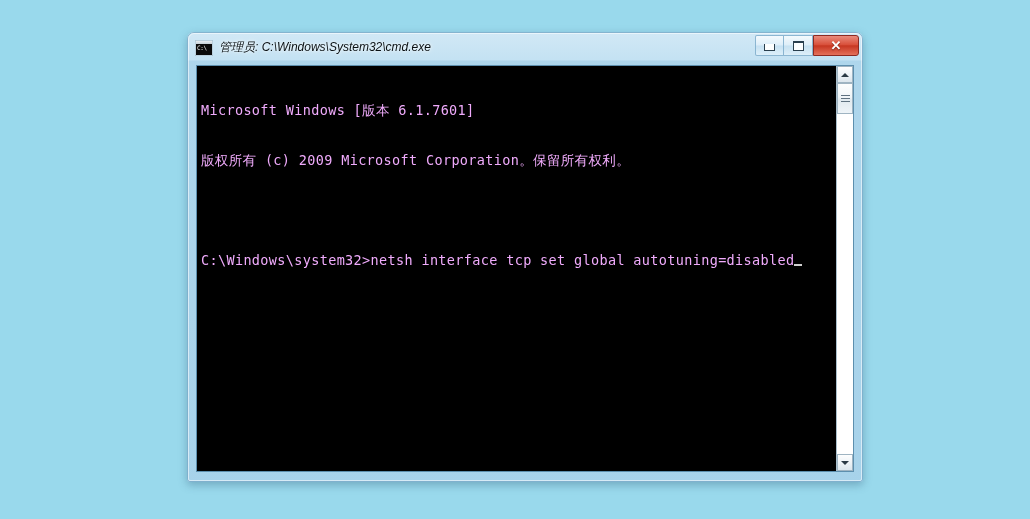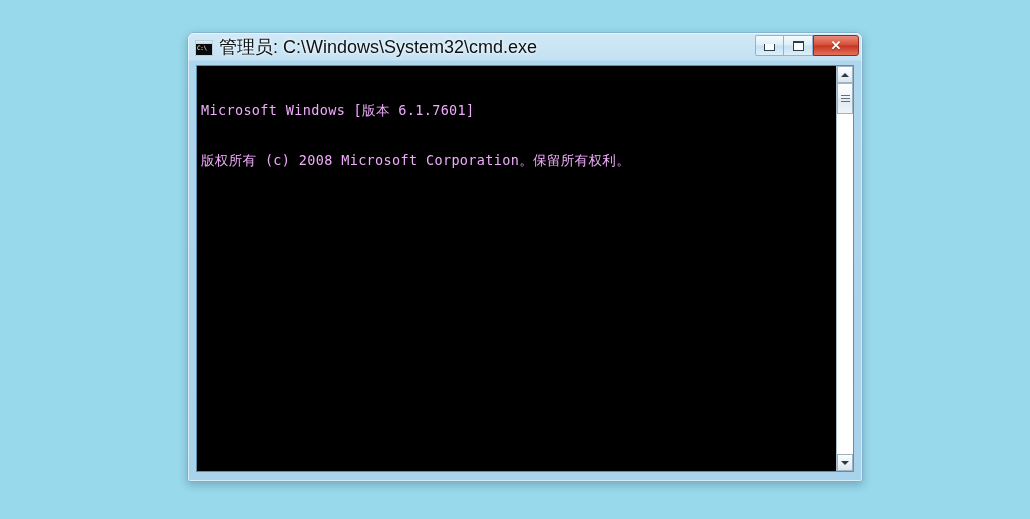--- a/index.html
+++ b/index.html
@@ -94,24 +94,25 @@
     top: 3px;
     font-family: "DejaVu Sans Mono", monospace;
     font-size: 6px;
     line-height: 8px;
     color: #f2f2f2;
     letter-spacing: -0.4px;
     white-space: nowrap;
   }
   #titlebar-text {
     font-family: "Liberation Sans", sans-serif;
-    font-size: 18px;
+    font-size: 12px;
     color: #0b1114;
     white-space: nowrap;
     text-shadow: 0 0 3px rgba(255,255,255,0.9), 0 0 6px rgba(255,255,255,0.7);
+    font-style: italic;
   }
 
   
   #window-controls {
     position: absolute;
     right: 4px;
     top: 3px;
     display: flex;
     height: 21px;
     align-items: stretch;
@@ -292,22 +293,23 @@
       </div>
       <div class="winbtn" id="btn-close">
         <span class="glyph-close">✕</span>
       </div>
     </div>
 
     <div id="console-area">
 
       <div id="console-text">
         <div class="console-line">Microsoft Windows [版本 6.1.7601]</div>
-        <div class="console-line">版权所有 (c) 2008 Microsoft Corporation。保留所有权利。</div>
+        <div class="console-line">版权所有 (c) 2009 Microsoft Corporation。保留所有权利。</div>
         <div class="console-line"></div>
+        <div class="console-line"><span>C:\Windows\system32&gt;netsh interface tcp set global autotuning=disabled</span><span class="cursor-block"></span></div>
       </div>
 
       <div id="console-scrollbar">
         <div class="sb-button">
           <span class="arrow-up"></span>
         </div>
         <div id="sb-track">
           <div id="sb-thumb">
             <span class="grip">
               <i></i>

